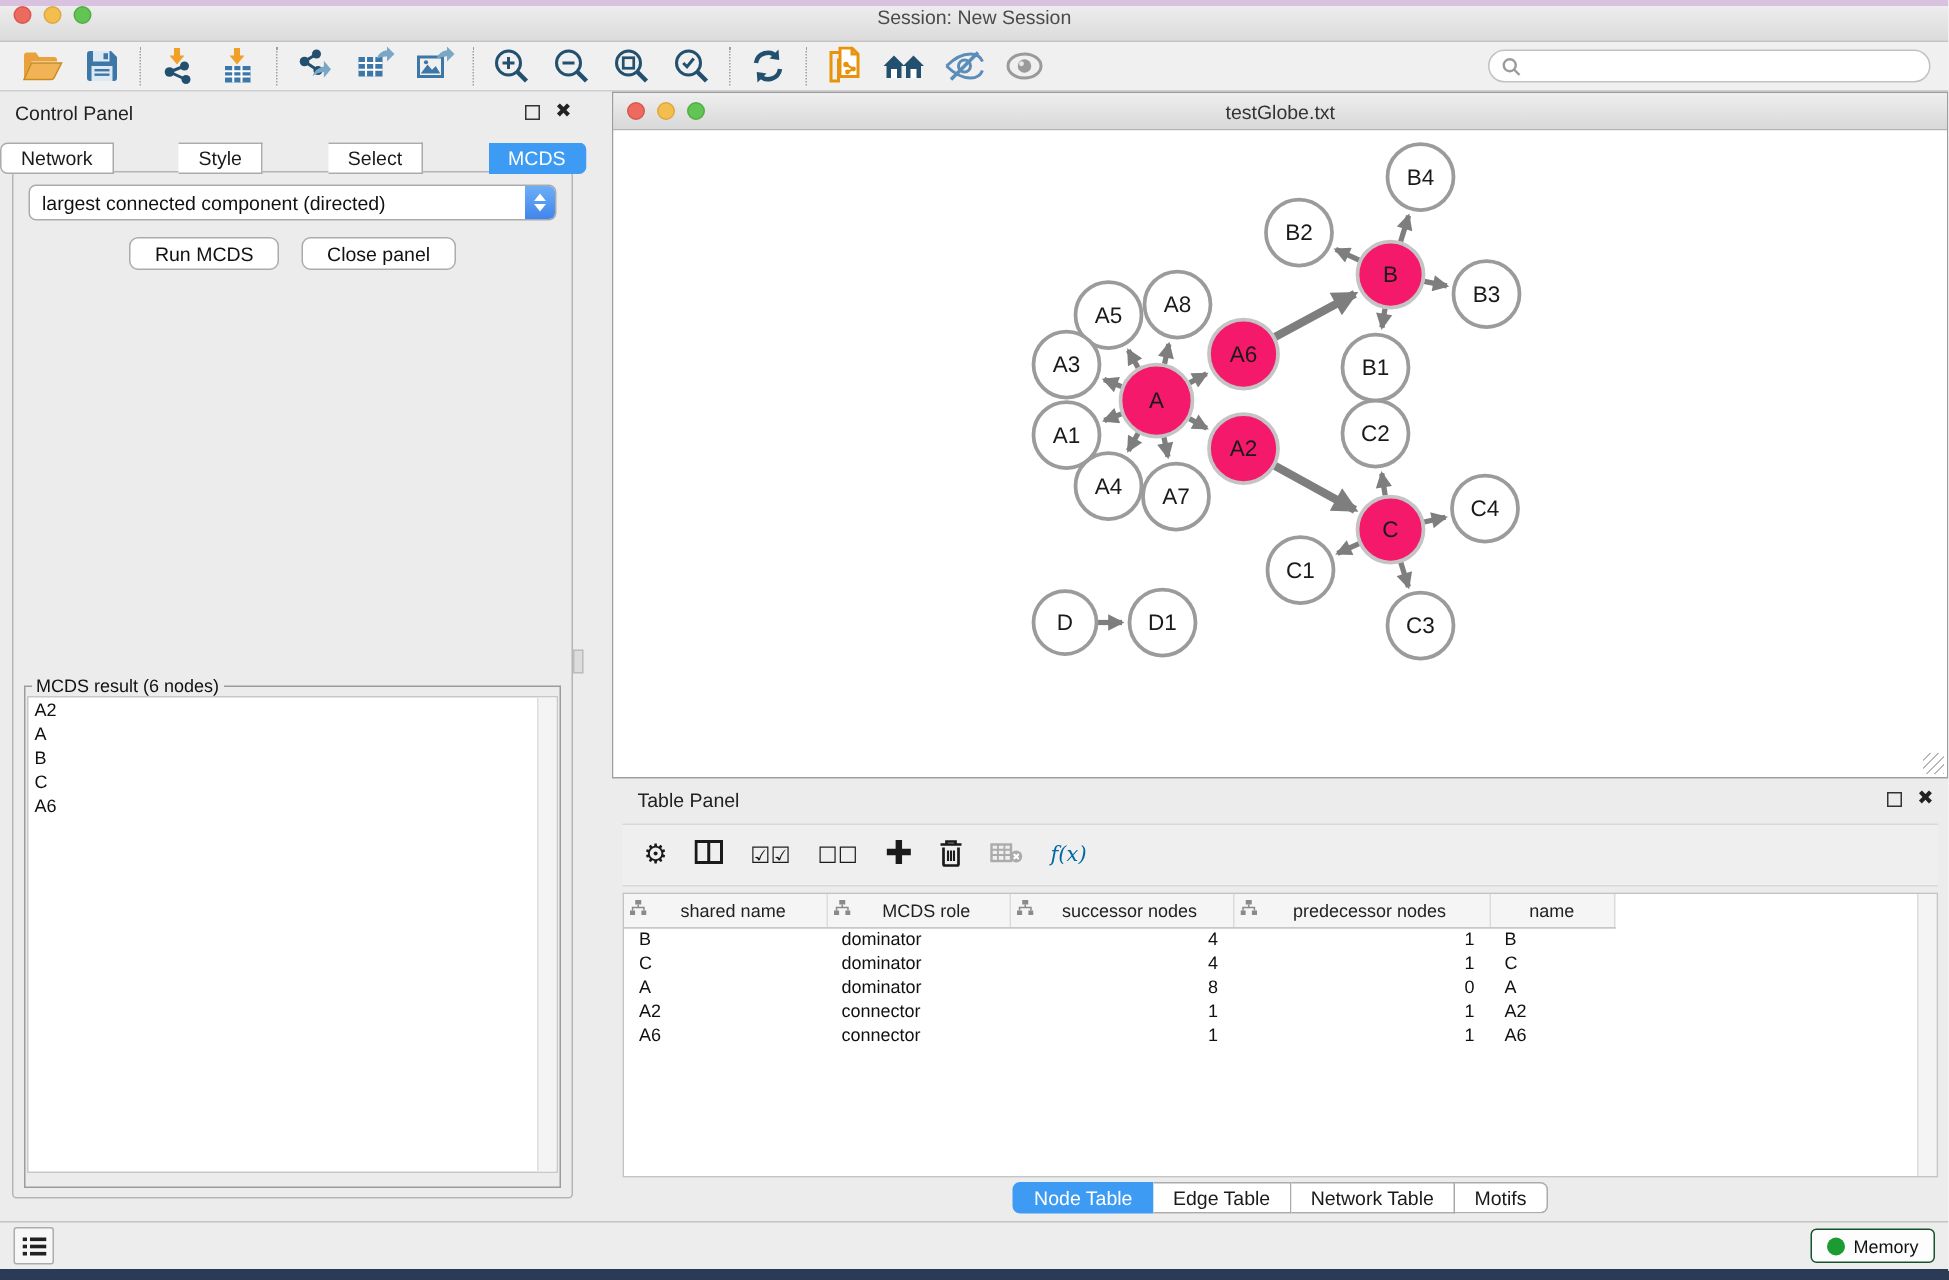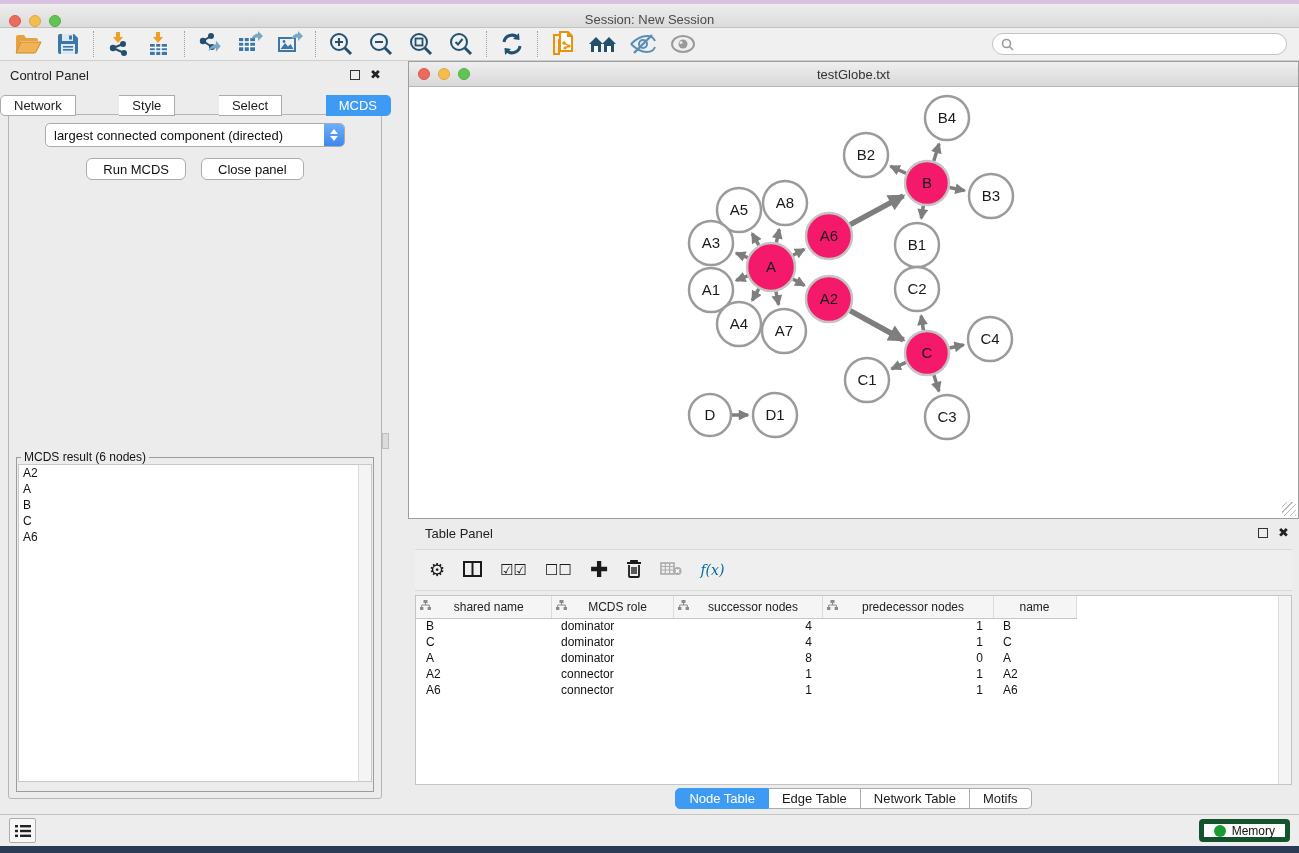--- a/index.html
+++ b/index.html
@@ -4,21 +4,21 @@
 <style>
   * { margin:0; padding:0; box-sizing:border-box; }
   body { font-family:"Liberation Sans", sans-serif; }
   .screen { width:1299px; height:853px; position:relative; background:#ECECEC; overflow:hidden; }
 
   
   .strip-top { height:4px; background:#D9C2DF; }
   .strip-bottom { position:absolute; left:0; right:0; bottom:0; height:7px; background:#2B3A55; }
 
   
-  .titlebar { height:24px; background:linear-gradient(#EDEDED,#DBDBDB); border-bottom:1px solid #C2C2C2; position:relative; display:flex; align-items:flex-end; }
+  .titlebar { height:24px; background:linear-gradient(#EDEDED,#DBDBDB); border-bottom:1px solid #C2C2C2; position:relative; display:flex; align-items:flex-start; }
   .lights { display:flex; gap:8px; padding-left:9px; }
   .light { width:12px; height:12px; border-radius:50%; }
   .light.red { background:#ED6A5E; border:1px solid #D95750; }
   .light.yellow { background:#F4BE4F; border:1px solid #DFA73C; }
   .light.green { background:#61C454; border:1px solid #53AD43; }
   .tb-title { position:absolute; left:0; right:0; text-align:center; font-size:13px; color:#4A4A4A; }
 
   
   .toolbar { height:33px; background:#F0F0F0; border-bottom:1px solid #CFCFCF; display:flex; align-items:center; padding:0 8px; }
   .tbtn { width:40px; height:30px; display:flex; align-items:center; justify-content:center; background:transparent; border:none; cursor:default; }
@@ -38,21 +38,21 @@
   .close-glyph { font-size:13px; font-weight:bold; color:#222; line-height:10px; font-family:"DejaVu Sans",sans-serif; }
 
   .cp-tabs { display:flex; justify-content:space-between; position:relative; z-index:2; margin-top:6px; }
   .seg-tab { height:21px; padding:0 13px; background:#fff; border:1px solid #ABABAB; border-left-width:0; font-size:13px; color:#1A1A1A; display:flex; align-items:center; cursor:default; }
   .seg-tab:first-child { border-left-width:1px; border-radius:5px 0 0 5px; }
   .seg-tab:last-child { border-radius:0 5px 5px 0; }
   .seg-tab.selected { background:#3E9BF4; border-color:#3E9BF4; color:#fff; }
 
   .cp-box { position:absolute; left:8px; right:9px; top:53px; height:685px; border:1px solid #B5B5B5; border-radius:3px; background:#ECECEC; display:flex; flex-direction:column; }
   .opt-label { margin-top:18px; text-align:center; font-size:13px; color:#111; }
-  .dropdown { margin:8px auto 0 auto; width:300px; height:24px; background:#fff; border:1px solid #ABABAB; border-radius:5px; display:flex; align-items:center; overflow:hidden; }
+  .dropdown { margin:8px auto 0 auto; width:352px; height:24px; background:#fff; border:1px solid #ABABAB; border-radius:5px; display:flex; align-items:center; overflow:hidden; }
   .dropdown .dval { flex:1; font-size:13px; color:#111; padding-left:8px; white-space:nowrap; }
   .stepper { width:20px; height:24px; background:linear-gradient(#6FB0F7,#3E84EC); display:flex; flex-direction:column; align-items:center; justify-content:center; gap:2px; border-radius:0 4px 4px 0; }
   .stepper .up { width:0; height:0; border-left:4px solid transparent; border-right:4px solid transparent; border-bottom:5px solid #fff; }
   .stepper .dn { width:0; height:0; border-left:4px solid transparent; border-right:4px solid transparent; border-top:5px solid #fff; }
   .btn-row { margin-top:11px; display:flex; justify-content:center; gap:15px; }
   .pbtn { height:22px; padding:0 16px; background:#fff; border:1px solid #ACACAC; border-radius:6px; font-size:13px; color:#111; cursor:default; font-family:"Liberation Sans",sans-serif; }
 
   .result-box { margin:auto 7px 6px 7px; height:342px; border:1px solid #9C9C9C; padding:0; }
   .result-box legend { font-size:12px; color:#111; margin-left:4px; padding:0 3px; }
   .result-list { background:#fff; height:318px; margin:0 1px 1px 1px; border:1px solid #C8C8C8; overflow:hidden; position:relative; }
@@ -89,21 +89,21 @@
   table.node-table td { height:16px; padding:0 10px; white-space:nowrap; }
   td.al-right { text-align:right; padding-right:12px; }
   td.al-left { text-align:left; }
   .tw-scroll { position:absolute; top:0; right:0; bottom:0; width:13px; background:#F4F4F4; border-left:1px solid #DDD; }
 
   .tp-tabs { position:absolute; left:0; right:0; bottom:4px; display:flex; justify-content:center; }
 
   
   .statusbar { position:absolute; left:0; right:0; bottom:7px; height:32px; background:#EDEDED; border-top:1px solid #C4C4C4; display:flex; align-items:center; padding:0 9px; }
   .sb-left-btn { width:27px; height:25px; background:#F7F7F7; border:1px solid #ADADAD; border-radius:2px; display:flex; align-items:center; justify-content:center; }
-  .memory-btn { margin-left:auto; height:23px; background:#FDFDFD; border:5px solid #14532d; border-radius:4px; display:flex; align-items:center; gap:6px; padding:0 10px; font-size:12px; color:#111; }
+  .memory-btn { margin-left:auto; height:23px; background:#FDFDFD; border:1px solid #14532d; border-radius:4px; display:flex; align-items:center; gap:6px; padding:0 10px; font-size:12px; color:#111; }
   .mem-dot { width:12px; height:12px; border-radius:50%; background:#1D9B33; }
 
   svg .icon-stroke { stroke:#23506E; fill:none; stroke-width:2; }
 </style>
 </head>
 <body>
 
 <div class="screen">
   <div class="strip-top"></div>
 

